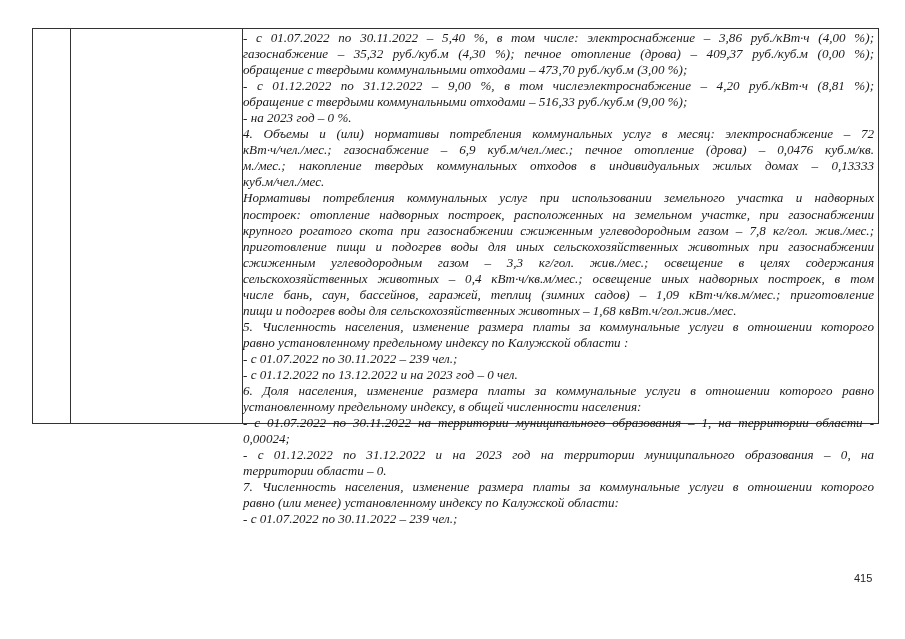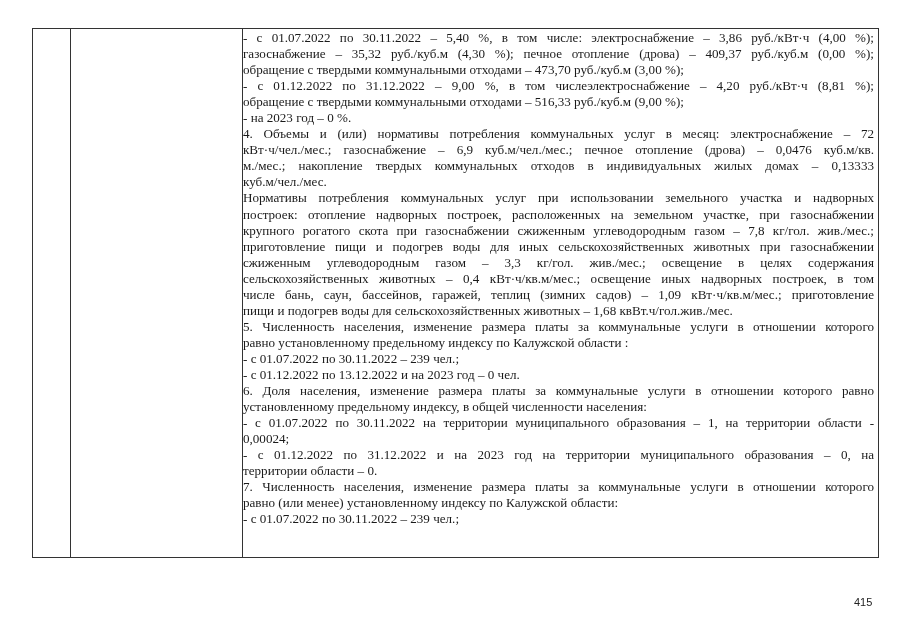--- a/index.html
+++ b/index.html
@@ -1,27 +1,27 @@
 <!DOCTYPE html>
 <html><head>
 <meta charset="utf-8">
 <style>
   html, body { margin:0; padding:0; }
   body { width:905px; height:639px; background:#ffffff; position:relative; overflow:hidden;
          font-family:"Liberation Serif", serif; color:#1a1a1a; }
-  .table { position:absolute; left:32px; top:28px; width:847px; height:530px;
-           border:1.2px solid #333; box-sizing:border-box; }
+  .table { position:absolute; left:32px; top:28px; width:847px; height:396px;
+           border:1.2px solid #333; box-sizing:border-box;font-style:italic; }
   .col { position:absolute; top:0; bottom:0; border-right:1.2px solid #333; }
   .col1 { left:0; width:37px; }
   .col2 { left:37px; width:172px; }
   .content { position:absolute; left:210px; top:1px; right:4px;
              font-size:13.1px; line-height:16.05px; }
   .content p { margin:0; text-align:justify; text-align-last:left; }
   .content p.j { text-align-last:justify; }
-  .pagenum { position:absolute; left:854px; top:596px; font-family:"Liberation Sans", sans-serif;
+  .pagenum { position:absolute; left:854px; top:572px; font-family:"Liberation Sans", sans-serif;
              font-size:11px; color:#222; }
 </style>
 </head>
 <body>
 
 <div class="table">
   <div class="col col1"></div>
   <div class="col col2"></div>
   <div class="content" id="content">
       <p class="j">- с 01.07.2022 по 30.11.2022 – 5,40 %, в том числе: электроснабжение – 3,86 руб./кВт·ч (4,00 %);</p>

